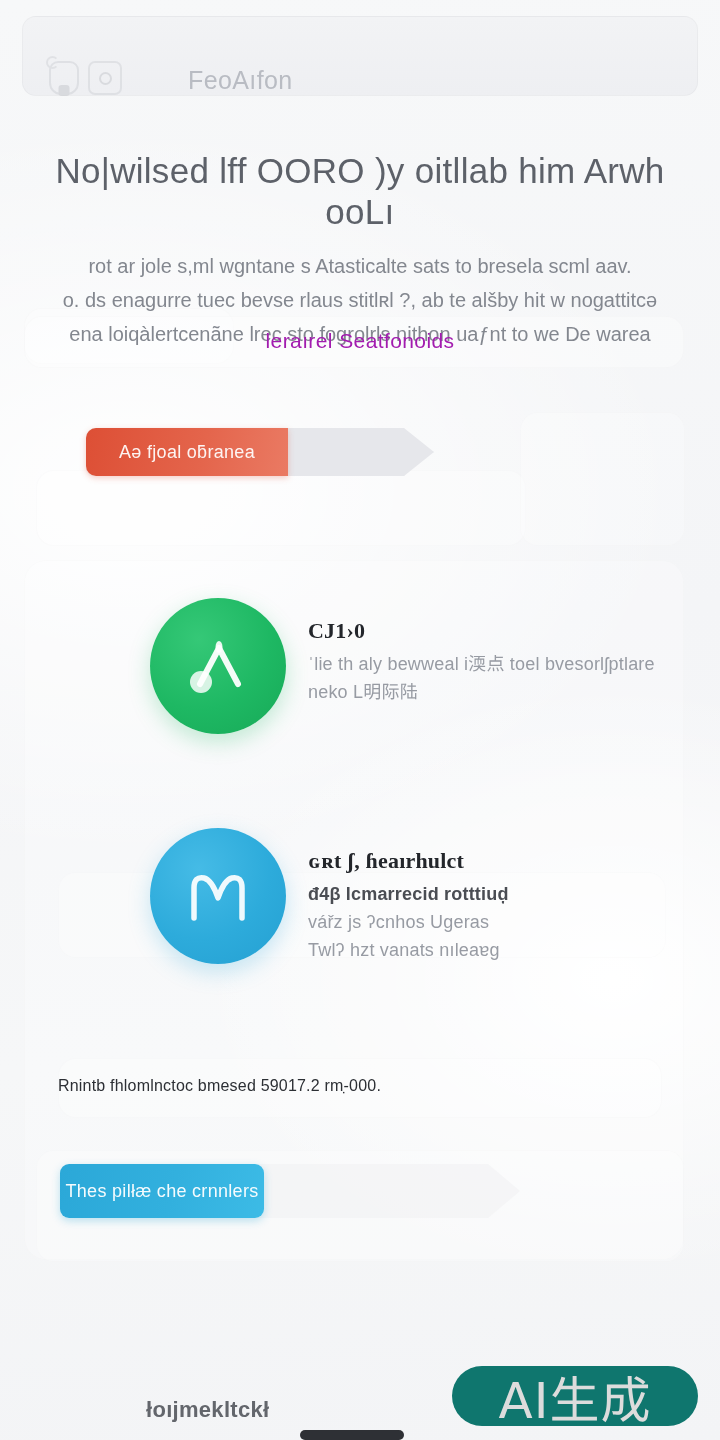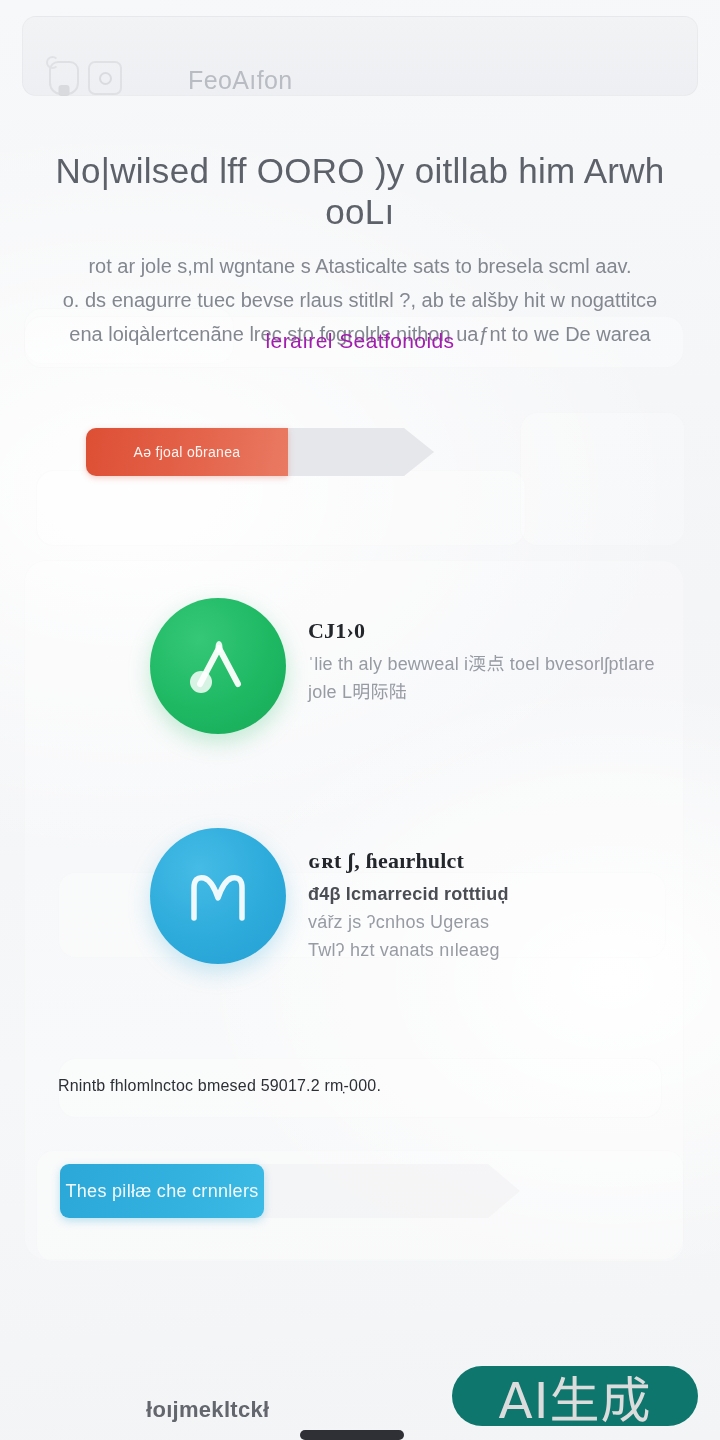--- a/index.html
+++ b/index.html
@@ -122,21 +122,21 @@
   .pill-fill {
     position:absolute; left:0; top:0; bottom:0;
     width:202px;
     background:linear-gradient(100deg,#dd4f35 0%,#e4654c 58%,#ea7a63 100%);
     border-radius:10px 0 0 10px;
     box-shadow:0 2px 6px rgba(221,79,53,0.28);
   }
   .pill-label {
     position:absolute; left:0; top:0; width:202px; height:48px;
     display:flex; align-items:center; justify-content:center;
-    font-size:14px; color:rgba(255,255,255,0.93);
+    font-size:18px; color:rgba(255,255,255,0.93);
     letter-spacing:0.3px;
     filter:blur(0.55px);
   }
 
   
   .feature-row {
     position:absolute; left:0; width:720px;
     display:flex; align-items:flex-start;
     padding-left:150px;
   }
@@ -279,21 +279,21 @@
   <div class="circle circle-green">
     <svg width="84" height="84" viewBox="0 0 84 84" aria-hidden="true">
       <path d="M24 60 L43 24 L62 60" fill="none" stroke="#ffffff" stroke-width="6" stroke-linecap="round" stroke-linejoin="round" opacity="0.95"></path>
       <circle cx="25" cy="58" r="11" fill="#ffffff" opacity="0.82"></circle>
       <ellipse cx="43" cy="23" rx="3.5" ry="6" fill="#ffffff" opacity="0.9"></ellipse>
     </svg>
   </div>
   <div class="feat-text">
     <div class="feat-title">CJ1›0</div>
     <div class="feat-line">ˈlie th aly bewweal i渜点 toel bvesorlʃptlare</div>
-    <div class="feat-line">jole L明际陆</div>
+    <div class="feat-line">neko L明际陆</div>
   </div>
 </div>
 
 <div class="feature-row feat-blue">
   <div class="circle circle-blue">
     <svg width="88" height="88" viewBox="0 0 88 88" aria-hidden="true">
       <path d="M20 66 L20 36 Q20 24 30 26 Q38 28 44 46 Q50 28 58 26 Q68 24 68 36 L68 66" fill="none" stroke="#ffffff" stroke-width="5.5" stroke-linecap="round" stroke-linejoin="round" opacity="0.92"></path>
     </svg>
   </div>
   <div class="feat-text">

